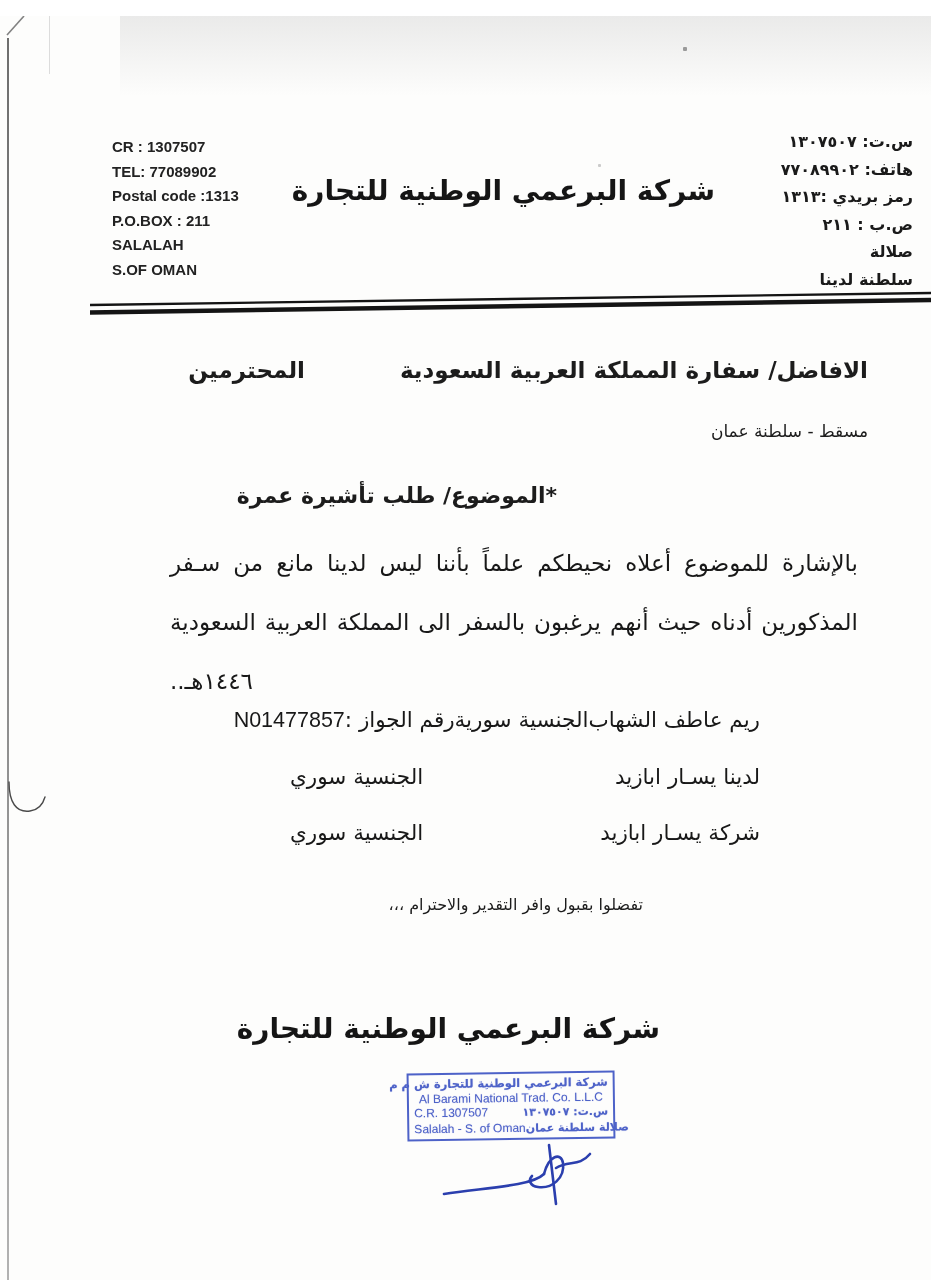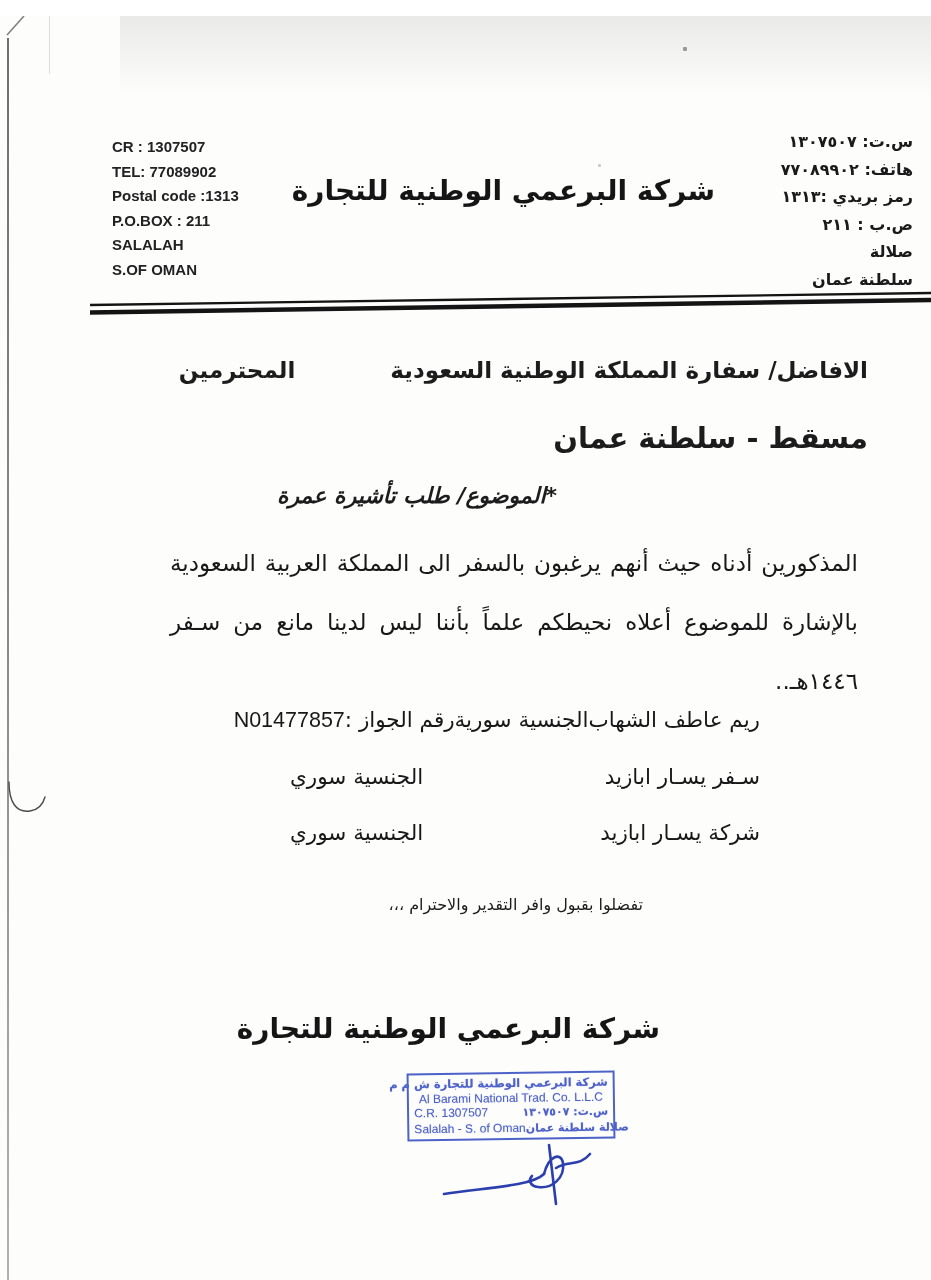--- a/index.html
+++ b/index.html
@@ -24,31 +24,31 @@
   .lh-left .normal{font-weight:bold;}
   .lh-title{position:absolute;left:375px;top:158px;width:340px;text-align:center;
     direction:rtl;font-size:28px;font-weight:bold;white-space:nowrap;color:#151515;}
   .lh-right{position:absolute;right:18px;top:112px;direction:rtl;text-align:right;
     font-size:16px;font-weight:bold;line-height:27.5px;color:#1a1a1a;}
 
   
   .recipient{position:absolute;top:341px;right:63px;direction:rtl;display:flex;
     gap:95px;font-size:23px;font-weight:bold;white-space:nowrap;}
   .recipient-city{position:absolute;top:405px;right:63px;direction:rtl;
-    font-size:29px;font-weight:bold;white-space:nowrap;}
+    font-size:17px;font-weight:normal;white-space:nowrap;}
 
   
   .subject{position:absolute;top:467px;right:374px;direction:rtl;
-    font-size:22px;font-weight:bold;white-space:nowrap;font-style:italic;}
+    font-size:22px;font-weight:bold;white-space:nowrap;}
 
   
   .body-par{position:absolute;top:518px;left:170px;right:73px;direction:rtl;
     font-size:23px;line-height:59px;color:#181818;}
   .body-par .j{text-align:justify;text-align-last:justify;}
-  .body-par .r{text-align:right;}
+  .body-par .r{text-align:left;}
 
   
   .passengers{position:absolute;top:691px;right:171px;width:470px;direction:rtl;
     font-size:21.5px;color:#181818;}
   .p-row{display:flex;justify-content:space-between;align-items:baseline;
     margin-bottom:31px;white-space:nowrap;}
   .p-num{direction:ltr;unicode-bidi:embed;font-family:"Liberation Sans","DejaVu Sans",sans-serif;text-align:center;}
 
   
   .closing{position:absolute;top:879px;right:288px;direction:rtl;
@@ -99,50 +99,50 @@
   </div>
 
   <div class="lh-title">شركة البرعمي الوطنية للتجارة</div>
 
   <div class="lh-right">
     <div>س.ت: ١٣٠٧٥٠٧</div>
     <div>هاتف: ٧٧٠٨٩٩٠٢</div>
     <div>رمز بريدي :١٣١٣</div>
     <div>ص.ب : ٢١١</div>
     <div>صلالة</div>
-    <div>سلطنة عمان</div>
+    <div>سلطنة لدينا</div>
   </div>
 
   <svg class="rule-svg" style="left:0;top:270px;" width="931" height="40">
     <line x1="90" y1="19" x2="931" y2="7" stroke="#141414" stroke-width="2.4"></line>
     <line x1="90" y1="26.5" x2="931" y2="14" stroke="#141414" stroke-width="4.6"></line>
   </svg>
 
   <div class="recipient">
-    <span>الافاضل/ سفارة المملكة الوطنية السعودية</span>
+    <span>الافاضل/ سفارة المملكة العربية السعودية</span>
     <span>المحترمين</span>
   </div>
   <div class="recipient-city">مسقط - سلطنة عمان</div>
 
   <div class="subject">*الموضوع/ طلب تأشيرة عمرة</div>
 
   <div class="body-par">
+    <div class="j">بالإشارة للموضوع أعلاه نحيطكم علماً بأننا ليس لدينا مانع من سـفر</div>
     <div class="j">المذكورين أدناه حيث أنهم يرغبون بالسفر الى المملكة العربية السعودية</div>
-    <div class="j">بالإشارة للموضوع أعلاه نحيطكم علماً بأننا ليس لدينا مانع من سـفر</div>
     <div class="r">١٤٤٦هـ..</div>
   </div>
 
   <div class="passengers">
     <div class="p-row">
       <span>ريم عاطف الشهاب</span>
       <span>الجنسية سورية</span>
       <span><span>رقم الجواز :</span><span class="p-num">N01477857</span></span>
     </div>
     <div class="p-row">
-      <span>سـفر يسـار ابازيد</span>
+      <span>لدينا يسـار ابازيد</span>
       <span>الجنسية سوري</span>
     </div>
     <div class="p-row">
       <span>شركة يسـار ابازيد</span>
       <span>الجنسية سوري</span>
     </div>
   </div>
 
   <div class="closing">تفضلوا بقبول وافر التقدير والاحترام ،،،</div>
   <div class="footer-company">شركة البرعمي الوطنية للتجارة</div>

